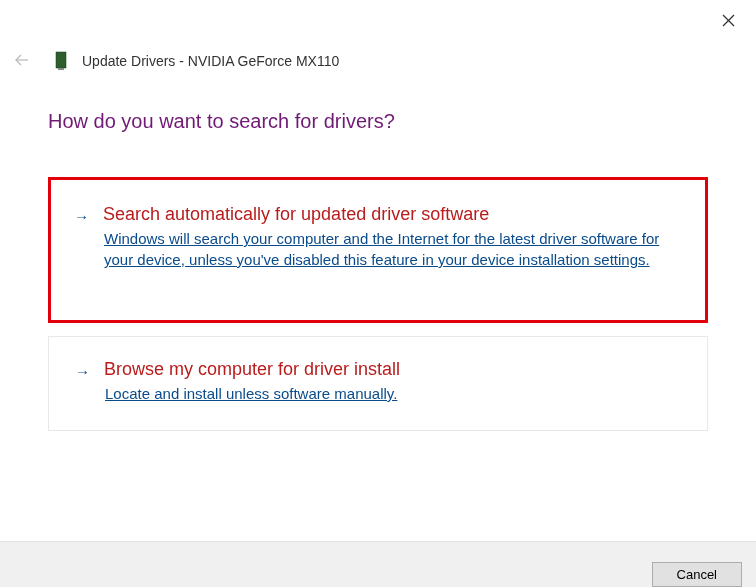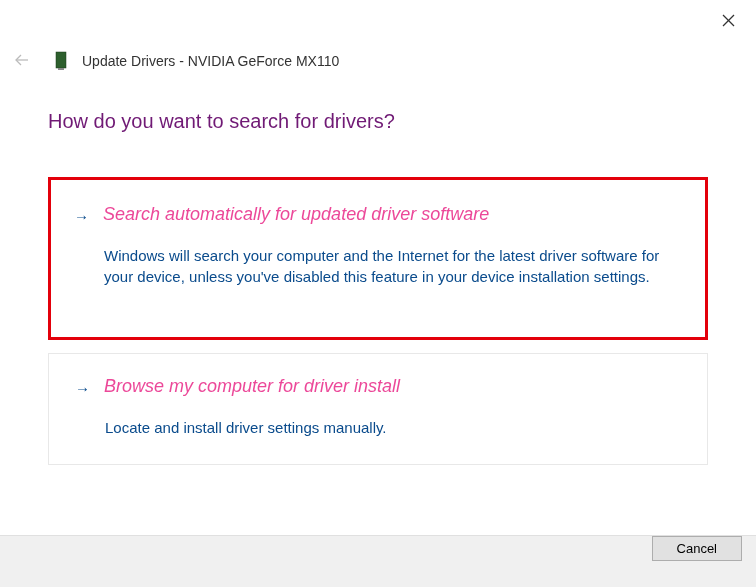--- a/index.html
+++ b/index.html
@@ -71,42 +71,42 @@
       align-items: baseline;
       gap: 14px;
     }
     .arrow-icon {
       color: #0a4b8c;
       font-size: 15px;
       flex-shrink: 0;
     }
     .option-title {
       font-size: 18px;
-      color: #ec4899;
+      color: #b91c1c;
       font-weight: 400;
-      font-style: italic;
     }
     .option-desc {
       font-size: 15px;
       color: #0a4b8c;
       padding-left: 30px;
       line-height: 1.4;
-      margin-top: 20px;
+      margin-top: 3px;
+      text-decoration: underline;
     }
     .footer {
       position: absolute;
       bottom: 0;
       left: 0;
       right: 0;
-      height: 52px;
+      height: 46px;
       background: #f0f0f0;
       border-top: 1px solid #e0e0e0;
       display: flex;
       justify-content: flex-end;
-      align-items: flex-start;
+      align-items: flex-end;
       padding-right: 14px;
     }
     .cancel-btn {
       background: #e1e1e1;
       border: 1px solid #adadad;
       padding: 4px 24px;
       font-size: 13px;
       font-family: inherit;
       cursor: pointer;
     }
@@ -146,19 +146,19 @@
       <span class="option-title">Search automatically for updated driver software</span>
     </div>
     <div class="option-desc">Windows will search your computer and the Internet for the latest driver software for your device, unless you've disabled this feature in your device installation settings.</div>
   </div>
 
   <div class="option-card">
     <div class="option-title-row">
       <span class="arrow-icon">→</span>
       <span class="option-title">Browse my computer for driver install</span>
     </div>
-    <div class="option-desc">Locate and install driver settings manually.</div>
+    <div class="option-desc">Locate and install unless software manually.</div>
   </div>
 </div>
 
 <div class="footer">
   <button class="cancel-btn">Cancel</button>
 </div>
 
 </body></html>

